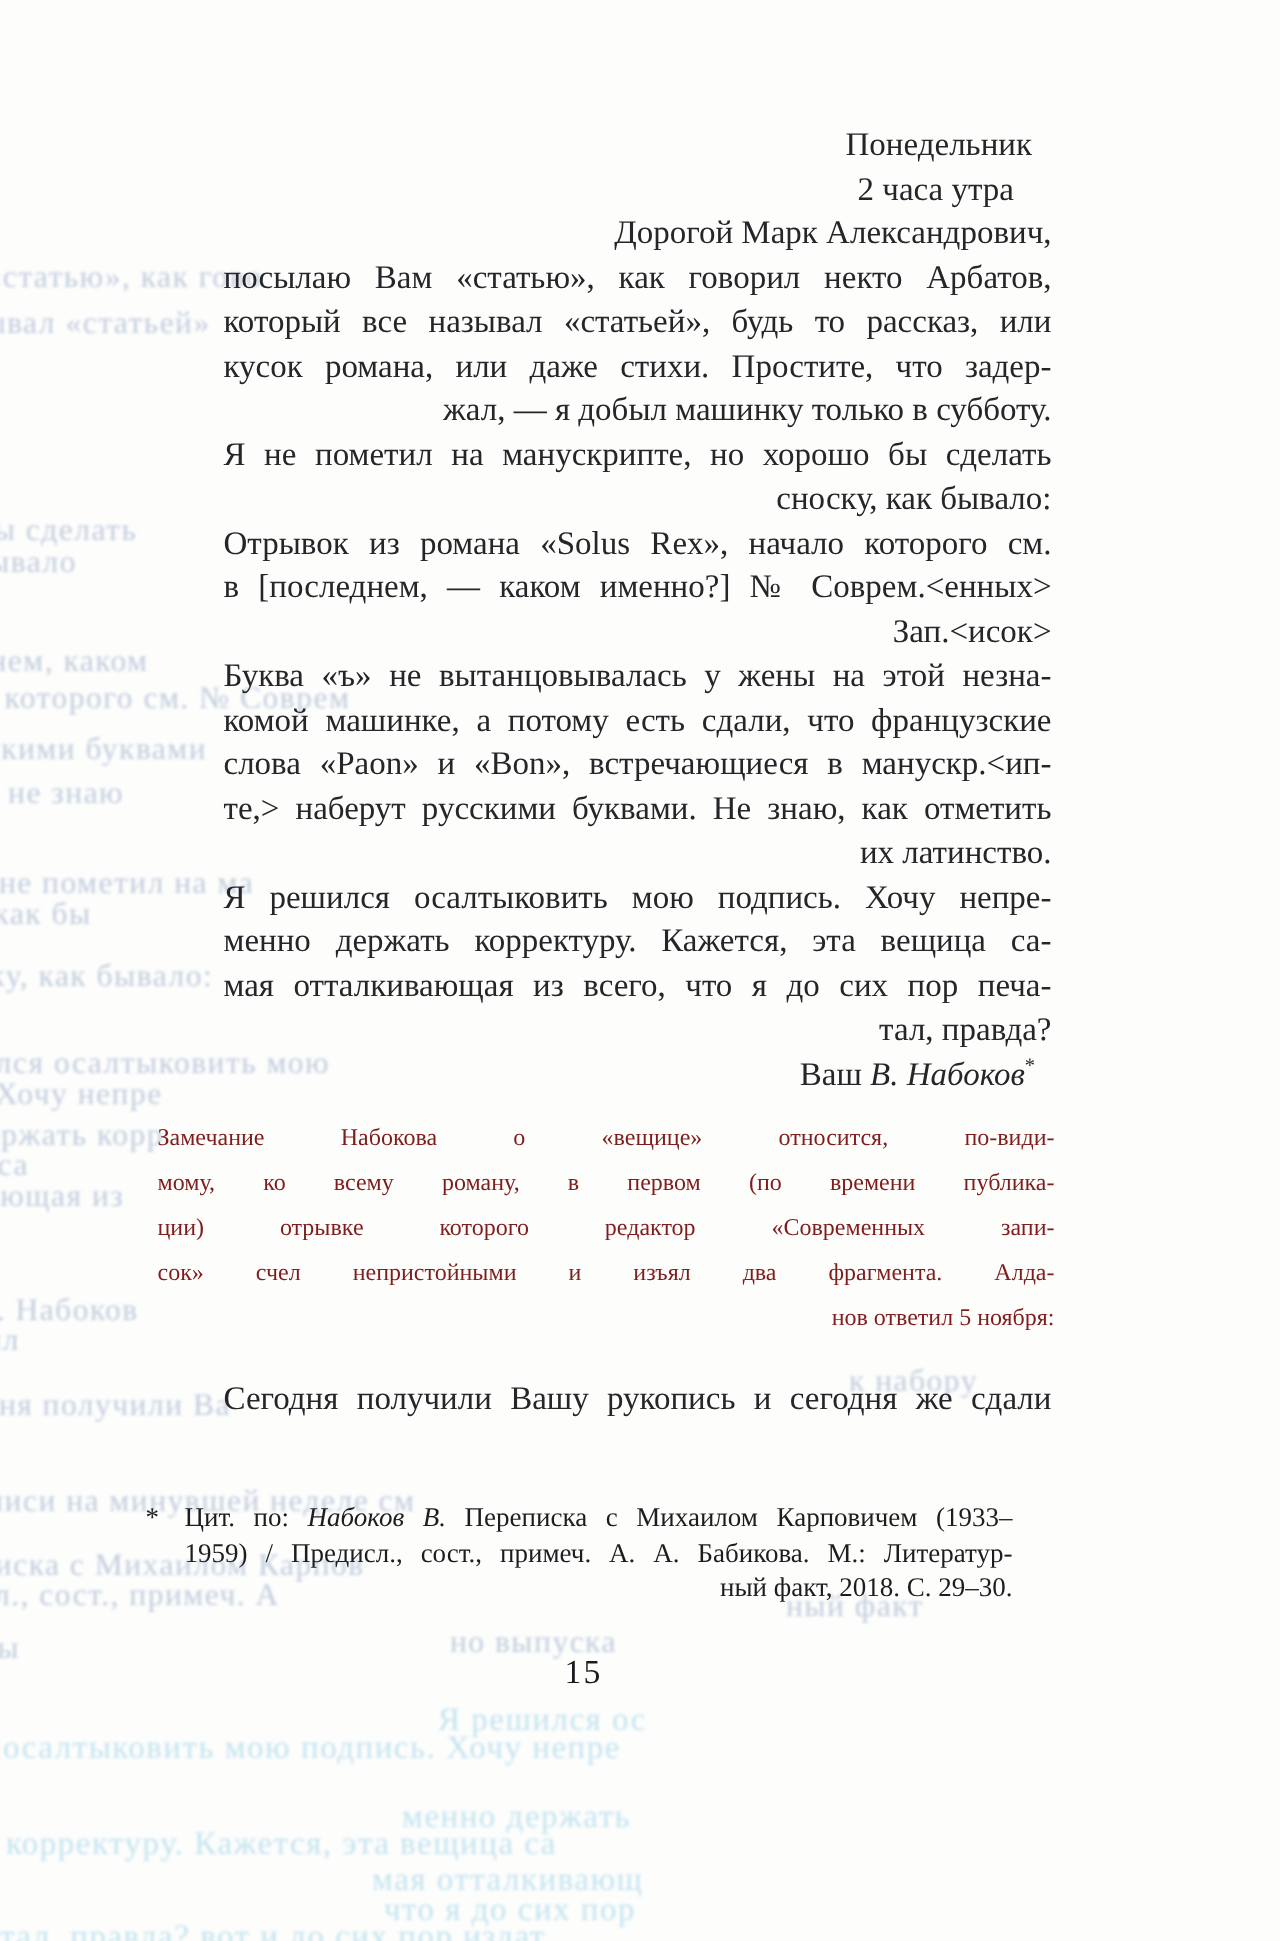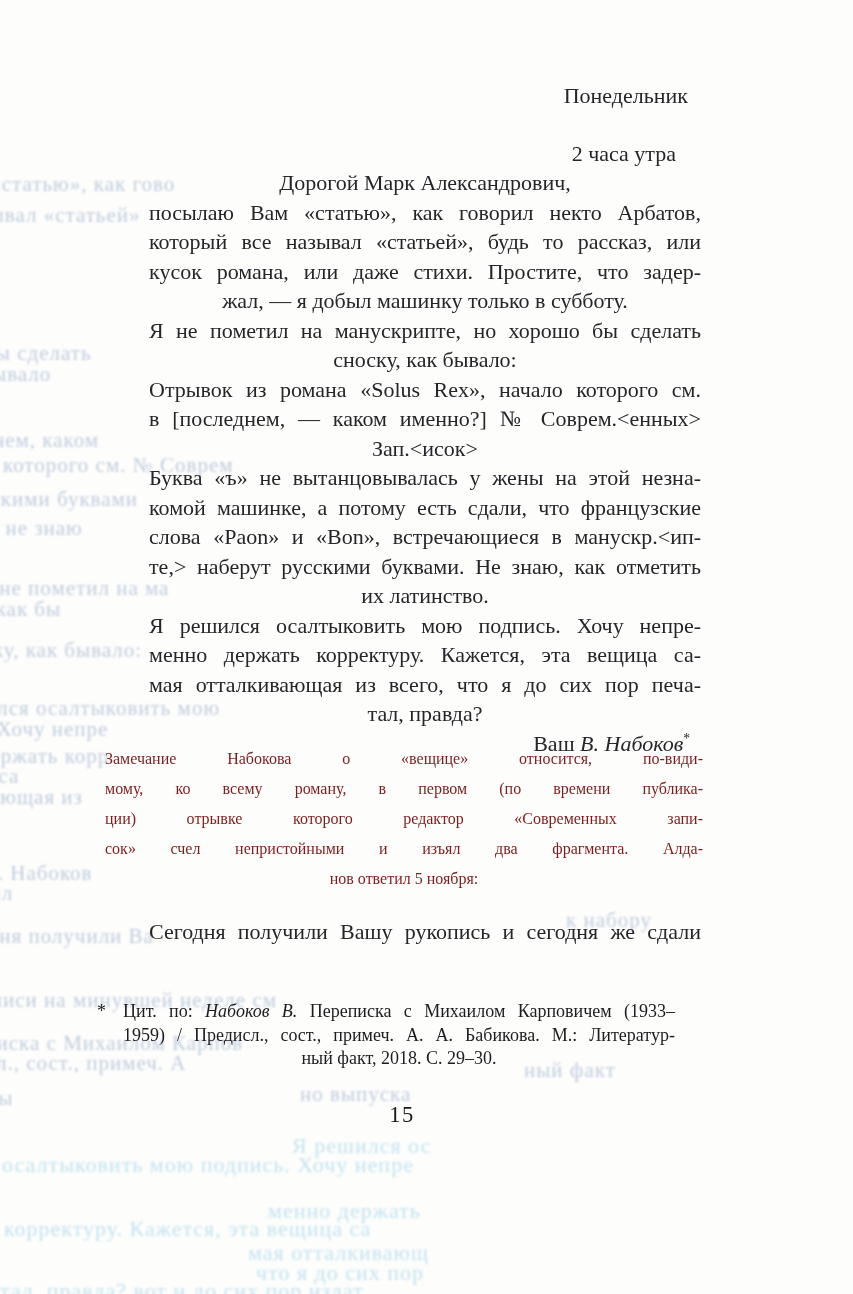--- a/index.html
+++ b/index.html
@@ -29,27 +29,27 @@
   }
   .commentary .tl{height:30px;}
   .footnote{
     position:absolute;left:103px;top:1000px;width:598px;
     font-size:18px;line-height:23.6px;color:#1d1d20;
   }
   .footnote .fmark{position:absolute;left:-6px;top:0;}
   .footnote .fbody{margin-left:20px;width:552px;}
   .footnote .tl{height:23.6px;}
   .pagenum{
-    position:absolute;left:103px;top:1102px;width:598px;
+    position:absolute;left:90px;top:1102px;width:598px;
     text-align:center;font-size:22.5px;letter-spacing:1.5px;color:#1b1b1e;
   }
   
   .tl{white-space:normal;}
   .tl.just{text-align:justify;text-align-last:justify;}
-  .tl.left{text-align:center;}
+  .tl.left{text-align:right;}
   .tl.right{text-align:right;}
   .it{font-style:italic;}
   sup{font-size:62%;vertical-align:super;line-height:0;}
   
   .ghosts{position:absolute;inset:0;pointer-events:none;}
   .ghost{
     position:absolute;white-space:nowrap;
     font-family:"Liberation Serif", serif;
     filter:blur(1.2px);letter-spacing:1px;
   }
@@ -91,21 +91,21 @@
       <span class="ghost gb" style="left: 2px; top: 1152px;">осалтыковить мою подпись. Хочу непре</span>
       <span class="ghost gb" style="left: 268px; top: 1198px;">менно держать</span>
       <span class="ghost gb" style="left: 4px; top: 1216px;">корректуру. Кажется, эта вещица са</span>
       <span class="ghost gb" style="left: 248px; top: 1240px;">мая отталкивающ</span>
       <span class="ghost gb" style="left: 256px; top: 1260px;">что я до сих пор</span>
       <span class="ghost gb" style="left: 0px; top: 1278px;">тал, правда? вот и до сих пор издат</span>
     </div>
 
   <div class="letter" id="letter">
       <div class="tl right" style="padding-right: 13px;"><span>Понедельник</span></div>
-      <div class="tl right" style="padding-right: 25px; margin-top: 28px;"><span>2 часа утра</span></div>
+      <div class="tl right" style="padding-right: 25px;"><span>2 часа утра</span></div>
       <div class="tl left"><span>Дорогой Марк Александрович,</span></div>
       <div class="tl just"><span>посылаю Вам «статью», как говорил некто Арбатов,</span></div>
       <div class="tl just"><span>который все называл «статьей», будь то рассказ, или</span></div>
       <div class="tl just"><span>кусок романа, или даже стихи. Простите, что задер-</span></div>
       <div class="tl left"><span>жал, — я добыл машинку только в субботу.</span></div>
       <div class="tl just"><span>Я не пометил на манускрипте, но хорошо бы сделать</span></div>
       <div class="tl left"><span>сноску, как бывало:</span></div>
       <div class="tl just"><span>Отрывок из романа «Solus Rex», начало которого см.</span></div>
       <div class="tl just"><span>в [последнем, — каком именно?] № Соврем.&lt;енных&gt;</span></div>
       <div class="tl left"><span>Зап.&lt;исок&gt;</span></div>

